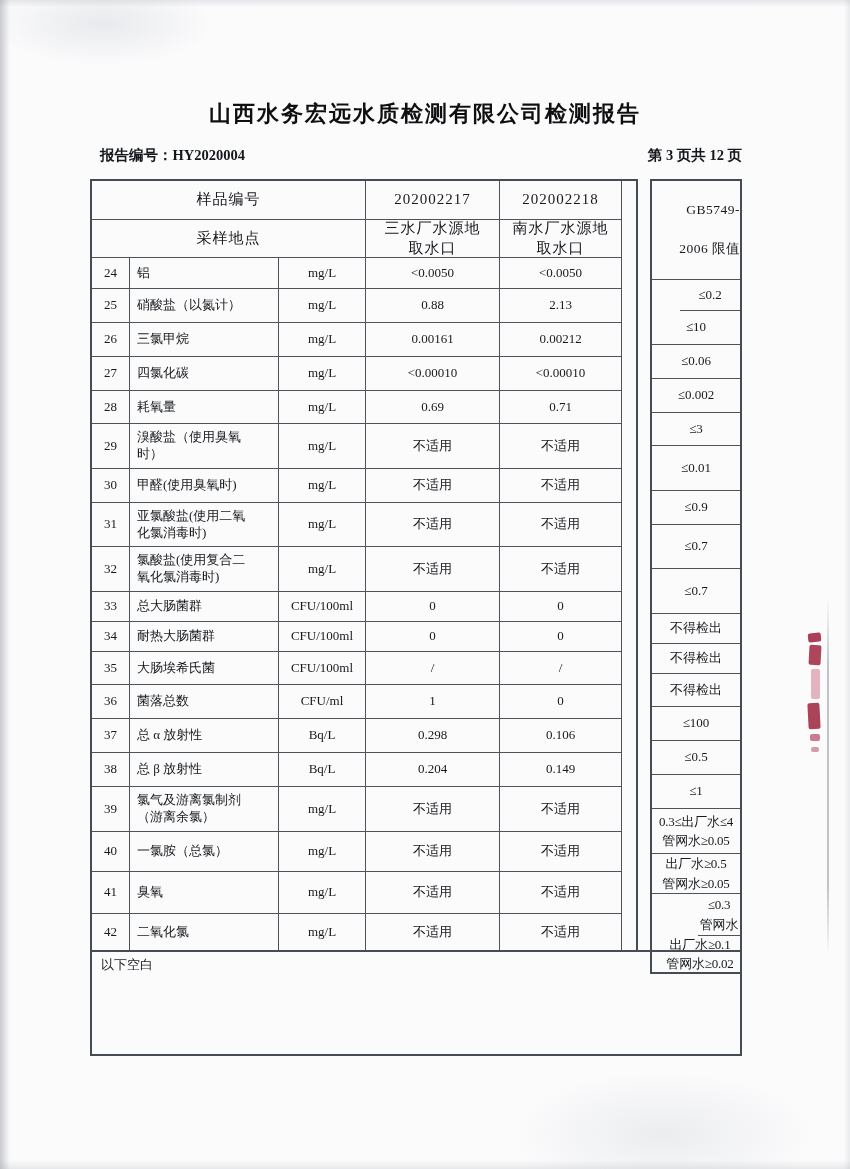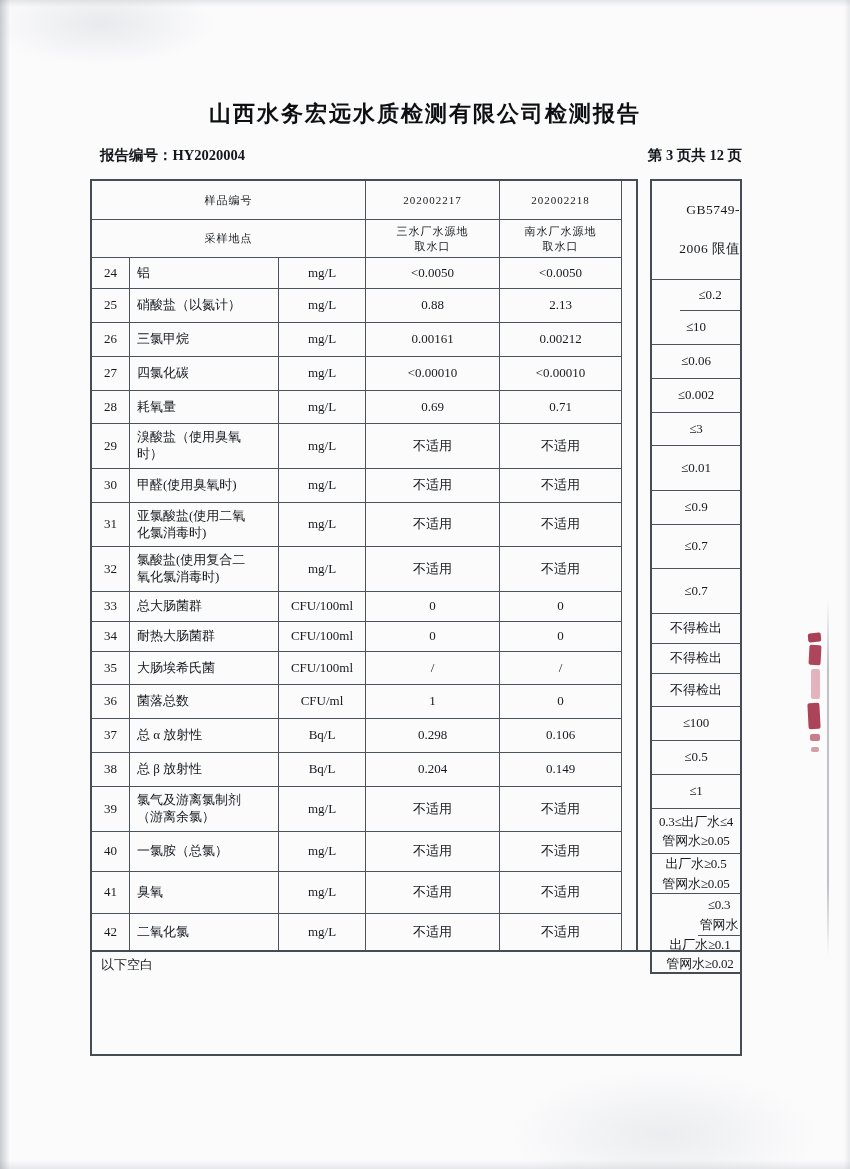--- a/index.html
+++ b/index.html
@@ -43,21 +43,21 @@
     display:flex; align-items:center; justify-content:center;
     border-right:1.4px solid #4c535b; border-bottom:1.4px solid #4c535b;
     font-size:13px; line-height:1.3; text-align:center; white-space:pre-line;
     overflow:hidden;
   }
   .cell.name {
     justify-content:flex-start; text-align:left; padding:1px 3px 1px 7px;
   }
   .cell.spacer { border-right:none; border-bottom:none; background:transparent; }
   .main-table .trow:last-child .cell { border-bottom:none; }
-  .hrow1 .cell, .hrow2 .cell { font-size:11px; letter-spacing:1px; }
+  .hrow1 .cell, .hrow2 .cell { font-size:15px; letter-spacing:1px; }
 
   
   .gb-box {
     position:absolute; left:650px; top:179px; width:92px;
     border:2px solid #454c54;
   }
   .gb-header {
     height:99px; display:flex; flex-direction:column; justify-content:space-evenly;
     align-items:flex-end; border-bottom:1.4px solid #4c535b;
     font-size:13.5px; letter-spacing:.5px; text-align:center;

